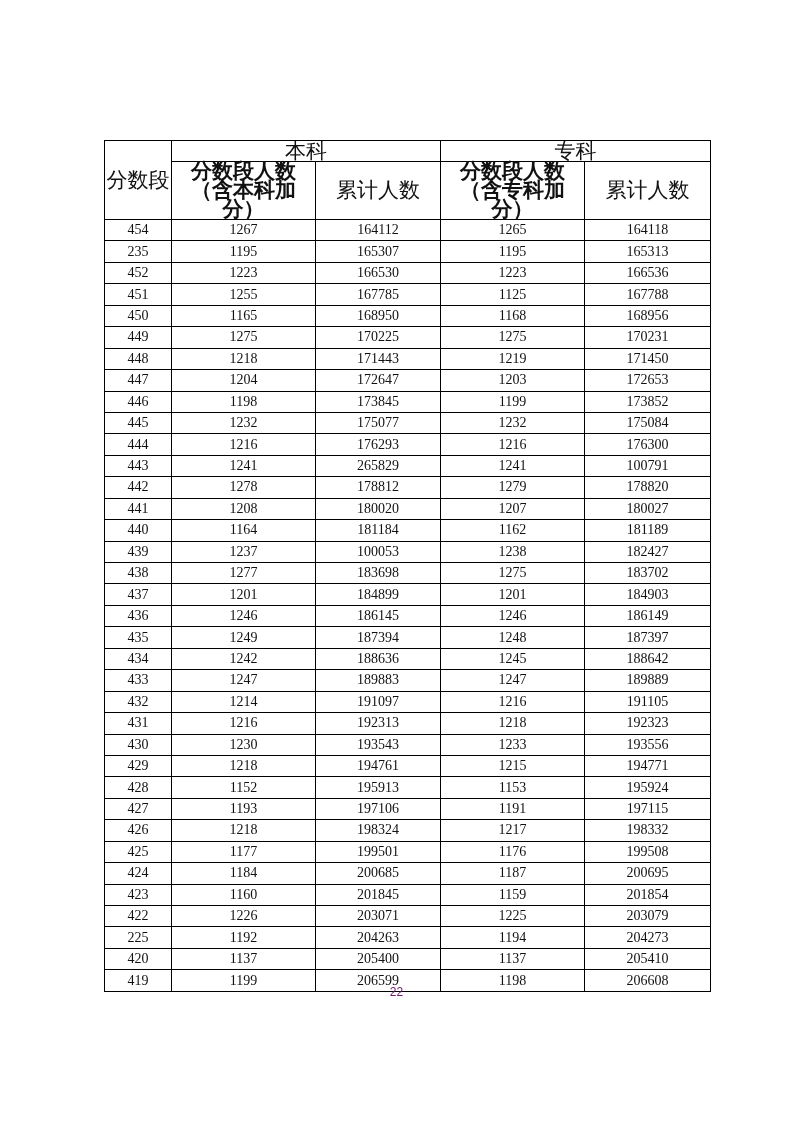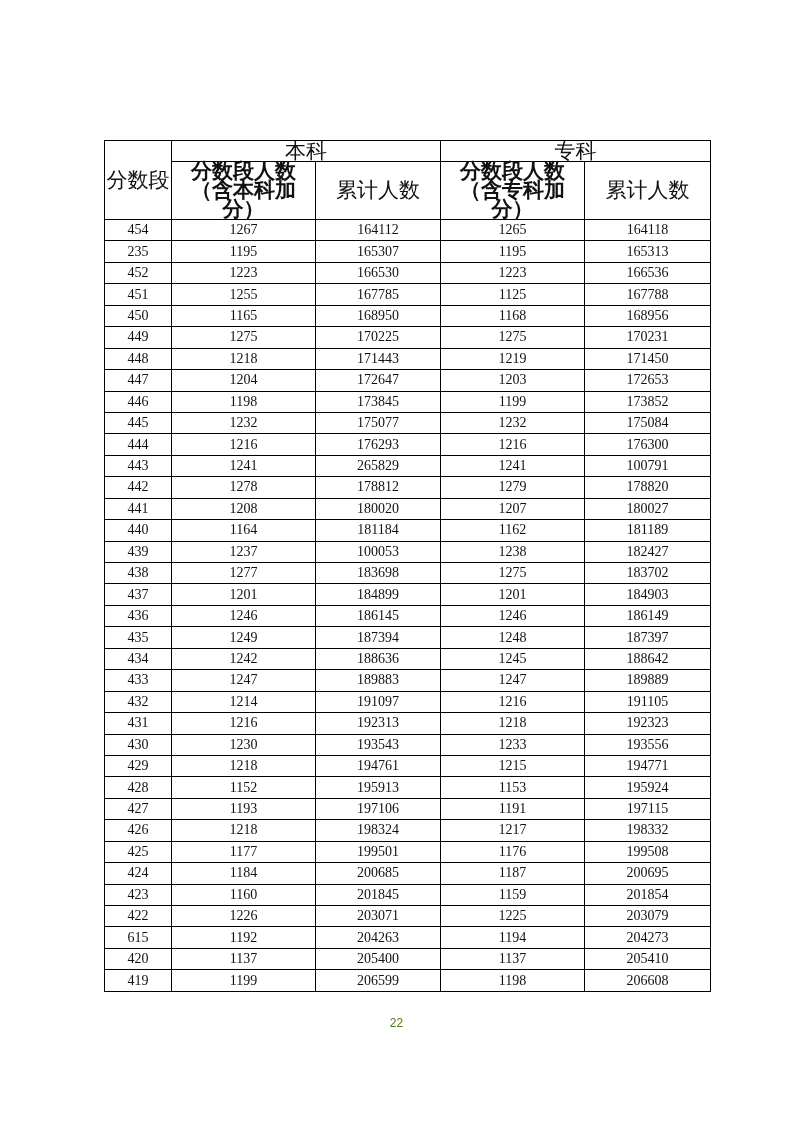--- a/index.html
+++ b/index.html
@@ -27,24 +27,24 @@
   }
   tr.hdr1 th { height: 20px; }
   tr.hdr2 th { height: 41px; }
   table.score tbody td {
     height: 20.45px;
     font-size: 14px;
     font-family: "Liberation Serif", "DejaVu Serif", serif;
     line-height: 20px;
   }
   .page-num {
-    position: absolute; top: 1016px; left: 0; width: 793px;
+    position: absolute; top: 985px; left: 0; width: 793px;
     text-align: center;
     font-family: "Liberation Sans", sans-serif;
-    font-size: 12px; color: #4d7c0f;
+    font-size: 12px; color: #701a75;
   }
   .sub { display: block; font-weight: bold; }
 </style>
 </head>
 <body>
 
 <div class="page">
   <table class="score">
     <colgroup>
       <col style="width:67px">
@@ -298,21 +298,21 @@
           <td>201854</td>
         </tr>
         <tr>
           <td>422</td>
           <td>1226</td>
           <td>203071</td>
           <td>1225</td>
           <td>203079</td>
         </tr>
         <tr>
-          <td>615</td>
+          <td>225</td>
           <td>1192</td>
           <td>204263</td>
           <td>1194</td>
           <td>204273</td>
         </tr>
         <tr>
           <td>420</td>
           <td>1137</td>
           <td>205400</td>
           <td>1137</td>

